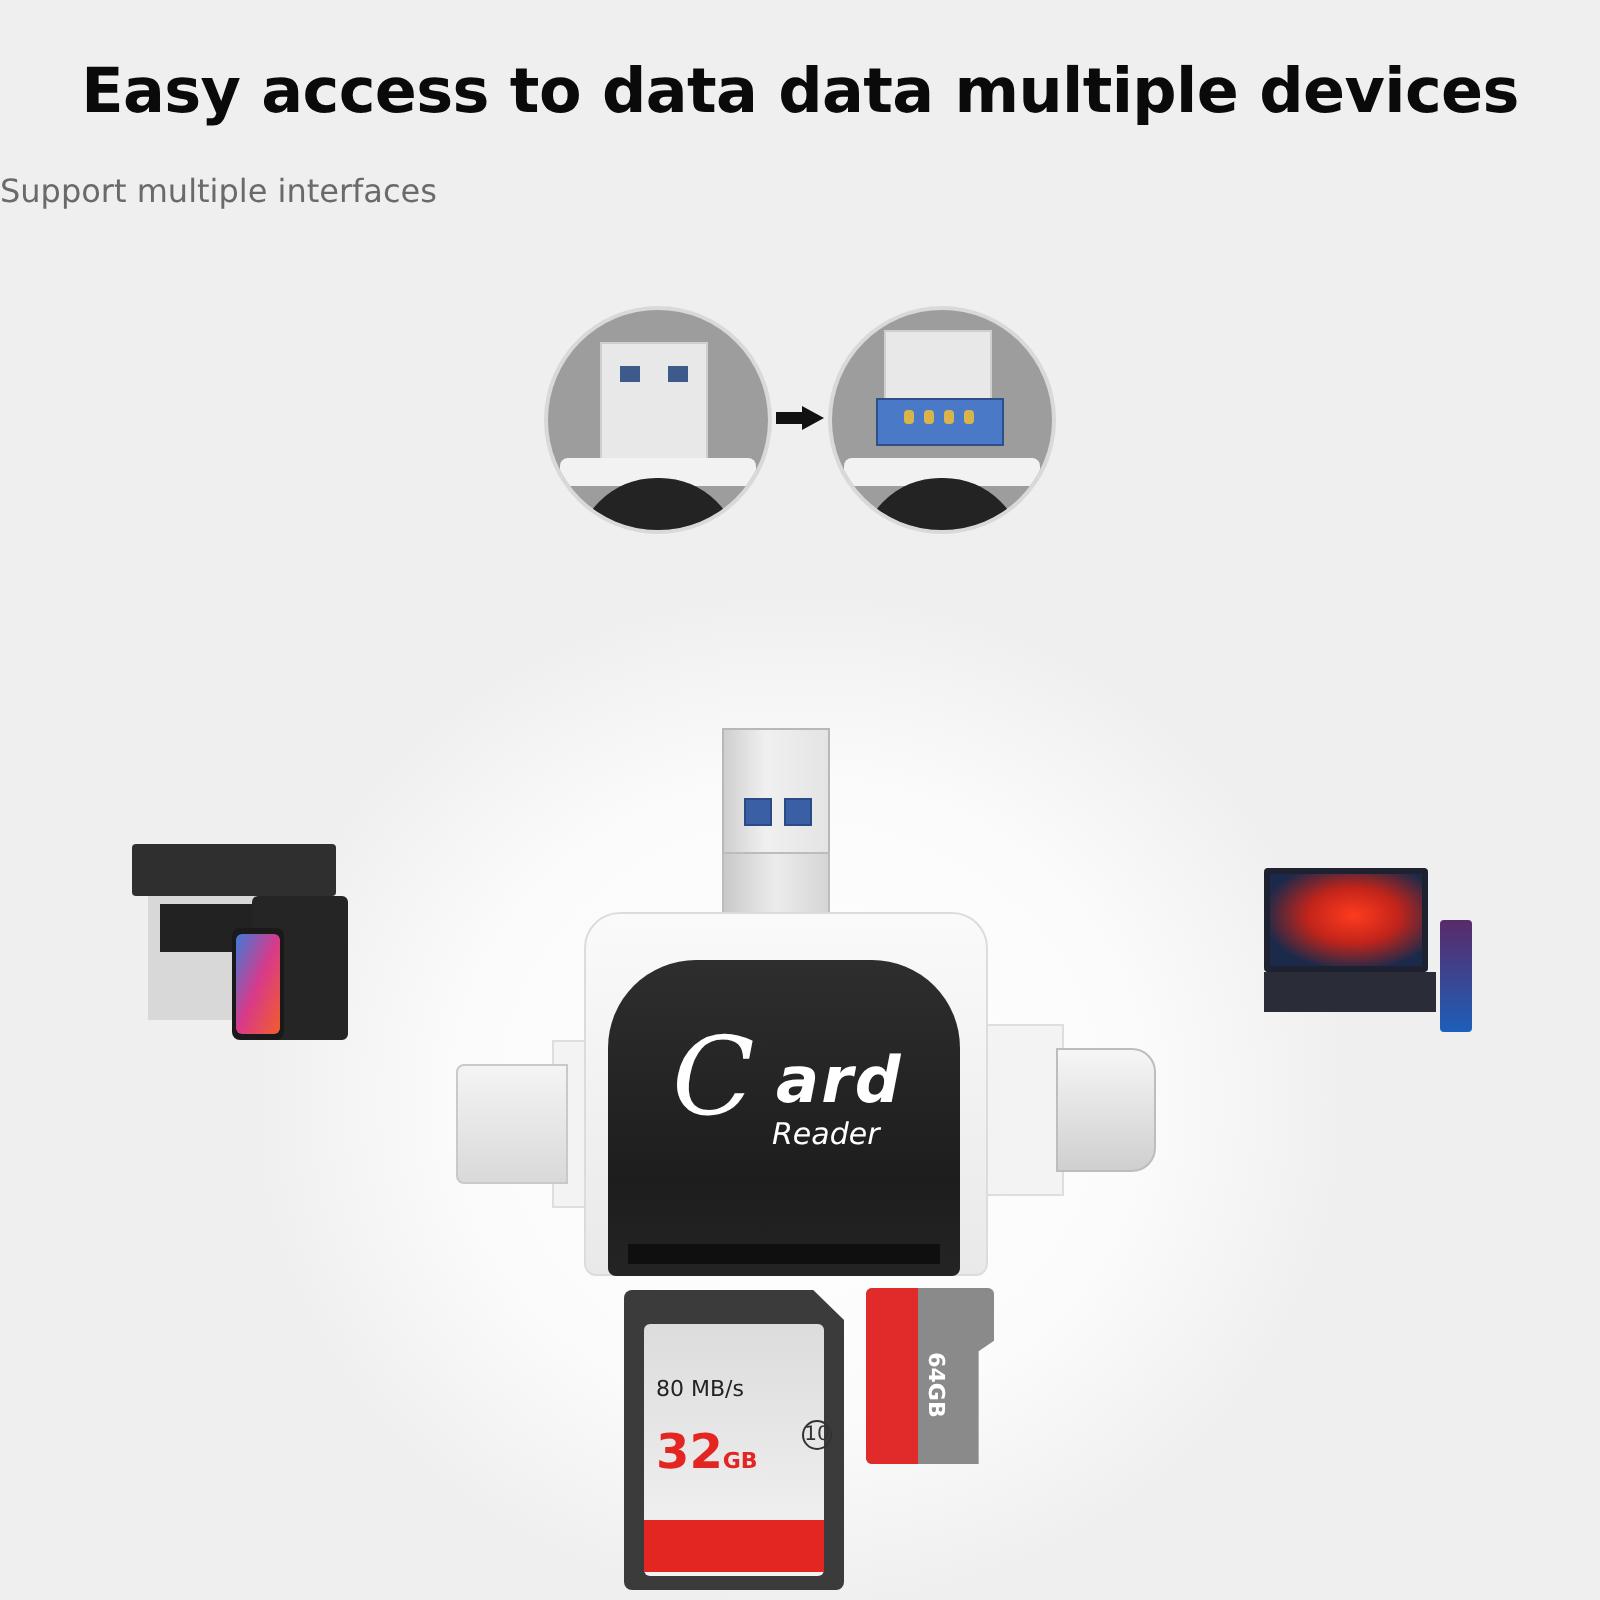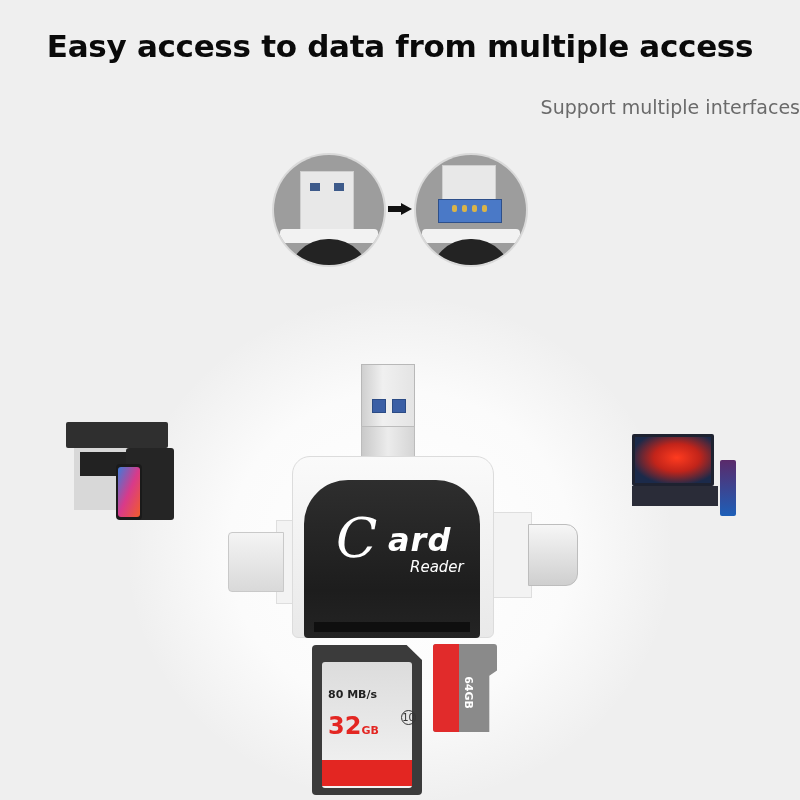--- a/index.html
+++ b/index.html
@@ -10,22 +10,22 @@
   }
   .glow {
     position: absolute; left: 130px; top: 300px; width: 540px; height: 500px;
     background: radial-gradient(ellipse at center, #ffffff 0%, #fbfbfb 45%, rgba(239,239,239,0) 72%);
   }
   .title {
     position: absolute; top: 28px; left: 0; width: 800px; text-align: center;
     font-size: 31px; font-weight: bold; color: #0a0a0a; letter-spacing: -0.3px;
   }
   .subtitle {
-    position: absolute; top: 96px; left: 0; width: 800px; text-align: right;
-    font-size: 19px; color: #6a6a6a;
+    position: absolute; top: 86px; left: 0; width: 800px; text-align: left;
+    font-size: 16px; color: #6a6a6a;
   }
   
   .circle {
     position: absolute; width: 110px; height: 110px; border-radius: 50%;
     background: #9d9d9d; overflow: hidden; top: 155px;
     box-shadow: 0 0 0 2px #d9d9d9;
   }
   .circle.c1 { left: 274px; }
   .circle.c2 { left: 416px; }
   .circle .plug {
@@ -83,21 +83,21 @@
   .logo-card .big-c {
     position: absolute; left: 0; top: -8px; font-family: "DejaVu Serif", serif;
     font-style: italic; font-size: 54px; line-height: 1;
   }
   .logo-card .ard {
     position: absolute; left: 28px; top: 4px; font-style: italic; font-weight: bold; font-size: 32px; line-height: 1;
     letter-spacing: 1px;
     margin-left: 24px;
   }
   .logo-card .reader {
-    position: absolute; left: 50px; top: 40px; font-style: italic; font-size: 15px; line-height: 1; margin-left: 24px;
+    position: absolute; left: 50px; top: 40px; font-style: italic; font-size: 15px; line-height: 1;
   }
   .lightning {
     position: absolute; left: 228px; top: 532px; width: 54px; height: 58px;
     background: linear-gradient(180deg, #f4f4f4, #d9d9d9); border: 1px solid #c9c9c9; border-radius: 4px 0 0 4px;
   }
   .lightning-collar {
     position: absolute; left: 276px; top: 520px; width: 22px; height: 82px; background: #f3f3f3; border: 1px solid #dedede;
   }
   .typec {
     position: absolute; left: 528px; top: 524px; width: 48px; height: 60px;
@@ -110,42 +110,42 @@
   .sd {
     position: absolute; left: 312px; top: 645px; width: 110px; height: 150px;
     background: #3b3b3b; clip-path: polygon(0 0, 86% 0, 100% 10%, 100% 100%, 0 100%);
     border-radius: 4px;
   }
   .sd-label {
     position: absolute; left: 322px; top: 662px; width: 90px; height: 126px; background: linear-gradient(180deg, #dcdcdc, #f4f4f4);
     border-radius: 3px;
   }
   .sd-stripe { position: absolute; left: 322px; top: 760px; width: 90px; height: 26px; background: #e32622; }
-  .sd-speed { position: absolute; left: 328px; top: 688px; font-size: 11px; font-weight: bold; color: #222; }
+  .sd-speed { position: absolute; left: 328px; top: 688px; font-size: 11px; font-weight: normal; color: #222; }
   .sd-class { position: absolute; left: 382px; top: 710px; font-size: 10px; color: #333; border: 1px solid #333; border-radius: 50%; width: 13px; height: 13px; line-height: 13px; text-align: center; margin-left: 19px; }
   .sd-cap { position: absolute; left: 328px; top: 712px; font-size: 24px; font-weight: bold; color: #e32622; text-align: right; }
   .sd-cap .gb { font-size: 11px; }
   
   .micro {
     position: absolute; left: 433px; top: 644px; width: 64px; height: 88px; background: #8a8a8a;
     clip-path: polygon(0 0, 100% 0, 100% 30%, 88% 36%, 88% 100%, 0 100%);
     border-radius: 3px;
   }
   .micro-red { position: absolute; left: 433px; top: 644px; width: 26px; height: 88px; background: #e12b2b; border-radius: 3px 0 0 3px; }
   .micro-cap {
     position: absolute; left: 446px; top: 686px; transform: rotate(90deg); transform-origin: center;
     color: #fff; font-size: 11px; font-weight: bold; width: 44px; text-align: center;
   }
 </style>
 </head>
 <body>
 
 <div class="glow"></div>
 
-<div class="title">Easy access to data from multiple access</div>
+<div class="title">Easy access to data data multiple devices</div>
 <div class="subtitle">Support multiple interfaces</div>
 
 <div class="circle c1">
   <div class="plug"></div>
   <div class="port" style="left:36px"></div>
   <div class="port" style="left:60px"></div>
   <div class="collar"></div>
   <div class="base"></div>
 </div>
 

